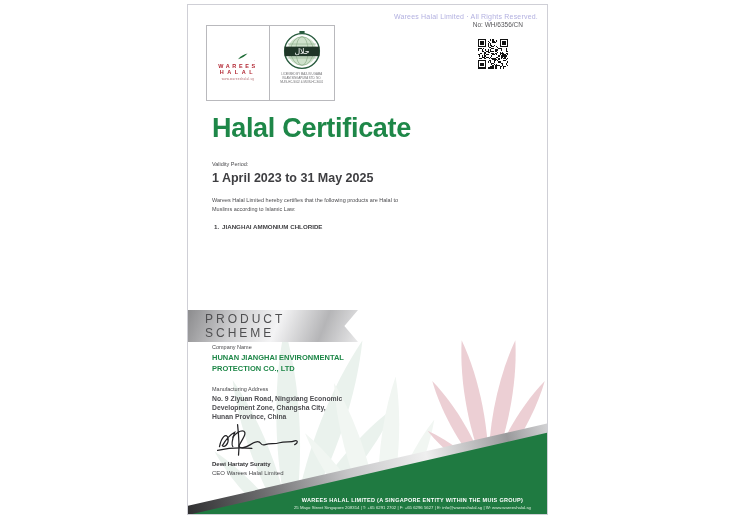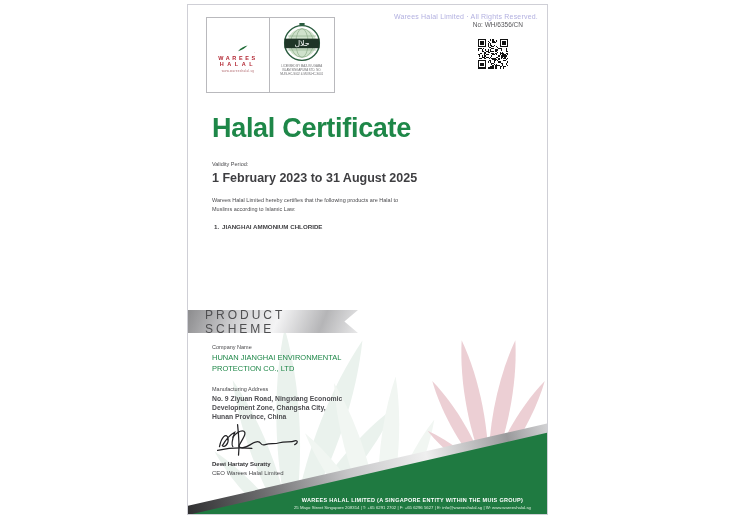--- a/index.html
+++ b/index.html
@@ -24,21 +24,21 @@
 
   
   .rights { position:absolute; top:8px; right:9px; font-size:7px; color:#b2b0e0;
             z-index:5; letter-spacing:.2px; }
   .certno { position:absolute; top:16px; right:24px; font-size:6.5px; color:#57575a;
             z-index:5; }
   .qr { position:absolute; left:290px; top:33px; width:30px; height:31px; z-index:5; }
   .qr svg { width:100%; height:100%; background:#fff; shape-rendering:crispEdges; }
 
   
-  .logos { position:absolute; left:18px; top:12px; display:flex; z-index:5;border-radius:11px; }
+  .logos { position:absolute; left:18px; top:20px; display:flex; z-index:5;border-radius:11px; }
   .logo-box { width:64px; height:76px; border:1px solid #b9b9bd; background:#fff;
               display:flex; flex-direction:column; align-items:center; padding-top:5px; }
   .logo-box + .logo-box { margin-left:-1px; width:66px; }
   .warees-palm { width:42px; height:30px; color:#b22531; }
   .wordmark { margin-top:2px; text-align:center; color:#b22531; font-weight:bold;
               font-size:5.5px; line-height:1.15; }
   .wordmark .w1 { letter-spacing:2.6px; }
   .wordmark .w2 { letter-spacing:3.6px; }
   .tagline { margin-top:1px; font-size:3px; color:#b0696e; letter-spacing:.3px; }
   .globe { width:40px; height:40px; }
@@ -51,29 +51,29 @@
   .vlabel { position:absolute; left:24px; top:156px; font-size:5.5px; color:#4b4b4e; z-index:5; }
   .vvalue { position:absolute; left:24px; top:166px; font-size:12.5px; font-weight:bold;
             color:#3e3e41; z-index:5; }
   .certify { position:absolute; left:24px; top:191px; width:190px; font-size:5.5px;
              line-height:1.55; color:#4b4b4e; z-index:5; }
   .products { position:absolute; left:26px; top:218px; z-index:5; }
   .product-item { display:flex; font-size:6.2px; font-weight:600; color:#3f3f42; }
   .product-item .num { width:8px; }
 
   
-  .banner { position:absolute; left:0; top:305px; width:170px; height:23px; z-index:4;
+  .banner { position:absolute; left:0; top:305px; width:170px; height:32px; z-index:4;
             background:linear-gradient(112deg,#8c8c8e 0%,#cfcfd1 28%,#f4f4f5 52%,#b5b5b7 78%,#e9e9ea 100%);
             clip-path:polygon(0 0,100% 0,92% 50%,100% 100%,0 100%);
             display:flex; align-items:center; padding-left:17px; }
   .banner span { font-size:12px; letter-spacing:3px; color:#4f4f51; }
 
   .clabel { position:absolute; left:24px; font-size:5.5px; color:#4a4a4d; z-index:5; }
   .cname  { position:absolute; left:24px; top:347px; width:155px; font-size:7.5px;
-            font-weight:normal; color:#1e8748; line-height:1.5; z-index:5; }
+            font-weight:bold; color:#1e8748; line-height:1.5; z-index:5; }
   .addr   { position:absolute; left:24px; top:389px; font-size:6.8px; font-weight:bold;
             color:#4e4e52; line-height:1.35; white-space:pre-line; z-index:5; }
 
   .sig { position:absolute; left:22px; top:413px; width:118px; height:40px; z-index:5; }
   .sname  { position:absolute; left:24px; top:456px; font-size:6px; font-weight:bold;
             color:#333336; z-index:5; }
   .stitle { position:absolute; left:24px; top:465px; font-size:6px; color:#48484b; z-index:5; }
 
   
   .footer-text { position:absolute; left:95px; right:5px; bottom:4px; text-align:center; z-index:6; }
@@ -336,21 +336,21 @@
         <div class="muis-cap">
           <div>LICENSED BY MAJLIS UGAMA</div>
           <div>ISLAM SINGAPURA STD. NO.</div>
           <div>MUIS-HC-S002 &amp; MUIS-HC-S001</div>
         </div>
       </div>
     </div>
 
     <div class="title">Halal Certificate</div>
     <div class="vlabel">Validity Period:</div>
-    <div class="vvalue">1 February 2023 to 31 August 2025</div>
+    <div class="vvalue">1 April 2023 to 31 May 2025</div>
     <div class="certify">Warees Halal Limited hereby certifies that the following products are Halal to Muslims according to Islamic Law:</div>
 
     <div class="products">
       <div class="product-item">
         <span class="num">1.</span>
         <span>JIANGHAI AMMONIUM CHLORIDE</span>
       </div>
     </div>
 
     <div class="banner">

